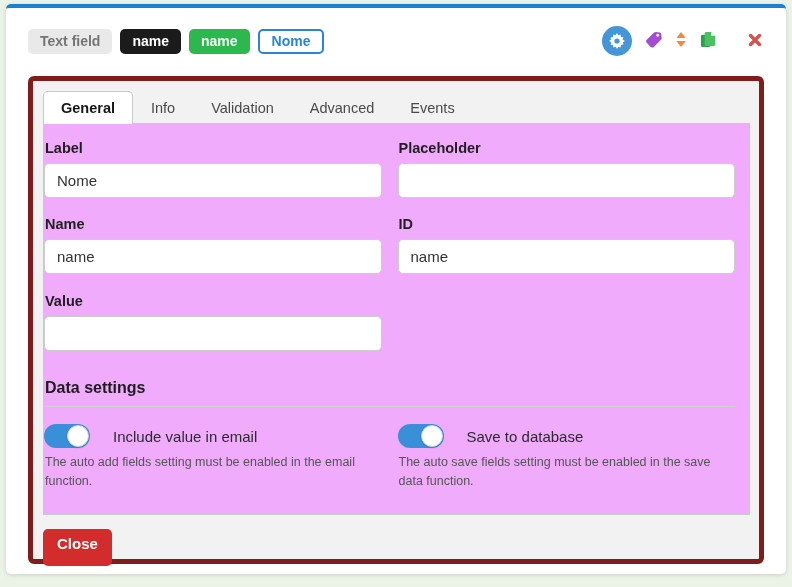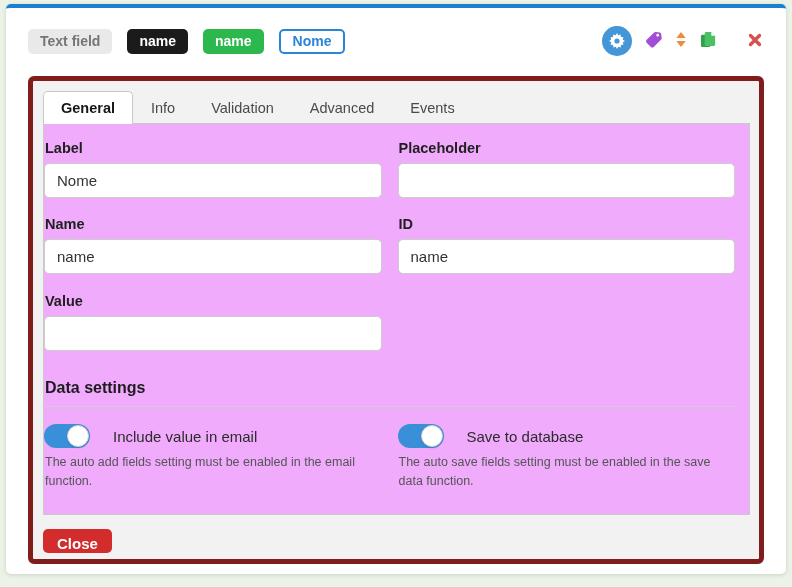--- a/index.html
+++ b/index.html
@@ -18,21 +18,21 @@
     border-radius:5px;
     box-shadow:0 1px 4px rgba(0,0,0,.14);
     box-sizing:border-box;
   }
   
   .hdr {
     display:flex; align-items:center;
     padding:18px 24px 0 22px;
     height:30px;
   }
-  .badges { display:flex; gap:15px; align-items:center; }
+  .badges { display:flex; gap:8px; align-items:center; }
   .badge {
     height:25px; line-height:25px;
     padding:0 12px; border-radius:5px;
     font-size:14px; font-weight:700;
     box-sizing:border-box; white-space:nowrap;
   }
   .badge.type    { background:#e9e9e9; color:#757575; font-weight:600; }
   .badge.dark    { background:#1b1b1b; color:#ffffff; }
   .badge.green   { background:#2db84e; color:#ffffff; }
   .badge.outline { background:#ffffff; border:2px solid #2a84d8; color:#2a84d8; line-height:21px; }
@@ -108,21 +108,21 @@
     background:#ffffff; border:1px solid #d0d0d0;
     box-sizing:border-box;
     box-shadow:0 1px 2px rgba(0,0,0,.15);
   }
   .toggle-label { font-size:15px; color:#2b2b2b; }
   
   .close-btn {
     margin:14px 0 0 10px;
     background:#d22c2c; color:#ffffff;
     border:none; border-radius:5px;
-    padding:6px 14px 1px 14px;
+    padding:6px 14px 14px 14px;
     font-size:15px; font-weight:700;
     font-family:"Liberation Sans", sans-serif;
     cursor:pointer;
   }
 </style>
 </head>
 <body>
 
 <div class="modal">
 

